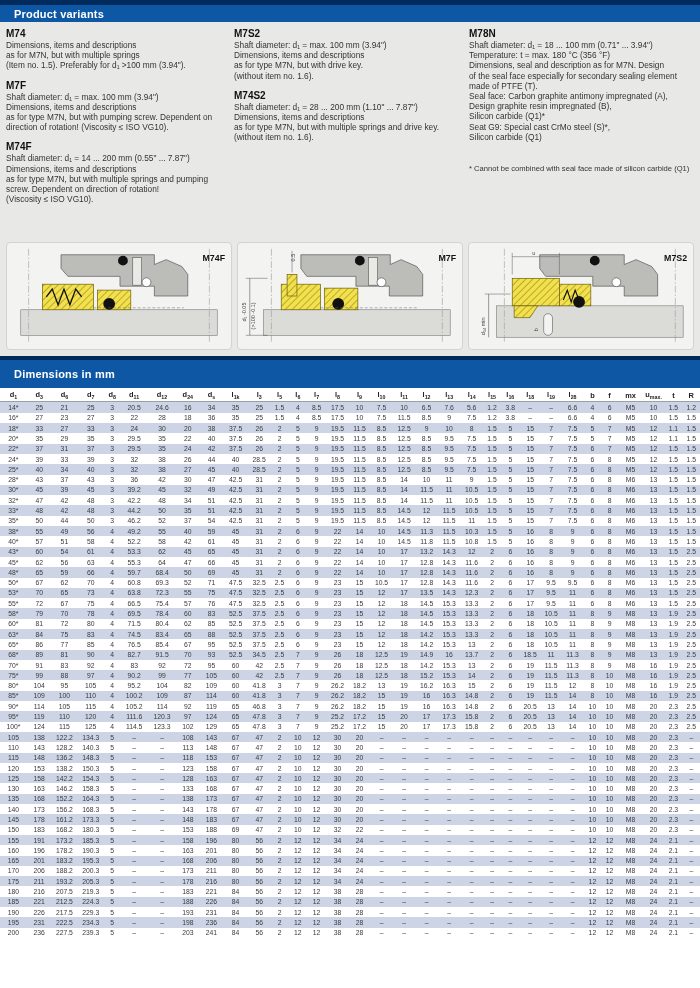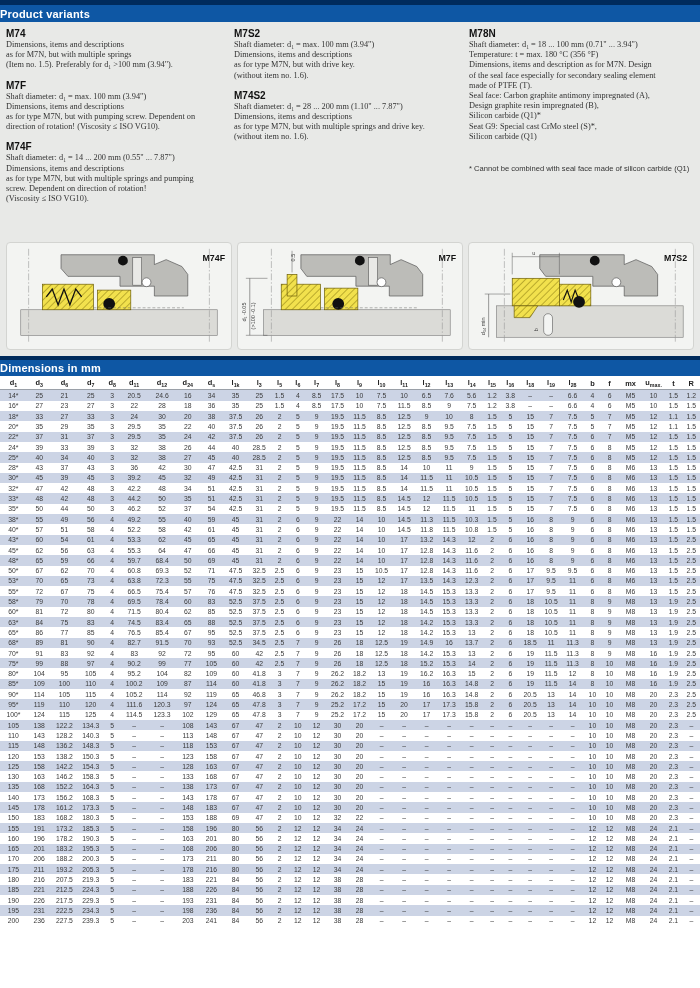--- a/index.html
+++ b/index.html
@@ -1,25 +1,25 @@
 <!DOCTYPE html>
 <html><head>
 <meta charset="utf-8">
 <style>
   html,body{margin:0;padding:0;background:#c9c9c9;}
   .page{position:relative;width:700px;height:988px;background:#ffffff;
         font-family:"Liberation Sans",sans-serif;color:#2e2e2e;overflow:hidden;}
   .navy-strip{height:5px;background:#002b5c;}
   .band{height:17px;background:#0e57a4;color:#fff;font-size:11px;font-weight:bold;
-        display:flex;align-items:center;padding-left:0;letter-spacing:.2px;}
+        display:flex;align-items:center;padding-left:14px;letter-spacing:.2px;}
   .top-area{background:#e8e9e7;padding:6px 6px 6px 6px;}
   .cols{display:grid;grid-template-columns:225px 232px 225px;gap:3px;min-height:212px;}
   .sec{margin-bottom:9px;}
   .sec h3{margin:0 0 1px 0;font-size:10px;font-weight:bold;color:#111;}
-  .sec .ln{font-size:8.3px;line-height:10.2px;color:#333;font-family:Liberation Serif, serif;}
+  .sec .ln{font-size:8.3px;line-height:10.2px;color:#333;}
   .colnote{font-size:7.6px;color:#333;margin-top:22px;}
   .drawings{display:grid;grid-template-columns:1fr 1fr 1fr;gap:5px;margin-top:2px;}
   .panel{background:#f3f4f2;border:1px solid #d3d4d1;border-radius:4px;height:106px;overflow:hidden;}
   .panel svg{display:block;width:100%;height:100%;}
   .dimtable{width:700px;border-collapse:collapse;table-layout:fixed;}
   .dimtable th{font-size:7.4px;font-weight:bold;color:#222;text-align:center;padding:2px 0 1px 0;
                border-bottom:1px solid #9aa0a8;white-space:nowrap;}
   .dimtable th sub{font-size:5.3px;}
   .dimtable td{font-size:6.8px;color:#3a3a3a;text-align:center;padding:0;height:10.3px;
                white-space:nowrap;overflow:hidden;}
@@ -79,21 +79,21 @@
             <div class="ln">as for type M7N, but with multiple springs and drive key.</div>
             <div class="ln">(without item no. 1.6).</div>
           </div>
         </div>
       <div>
         <div>
             <div class="sec">
               <h3>M78N</h3>
               <div class="ln">Shaft diameter: d₁ = 18 ... 100 mm (0.71" ... 3.94")</div>
               <div class="ln">Temperature: t = max. 180 °C (356 °F)</div>
-              <div class="ln">Dimensions, items and description as for M7N. Design</div>
+              <div class="ln">Dimensions, seal and description as for M7N. Design</div>
               <div class="ln">of the seal face especially for secondary sealing element</div>
               <div class="ln">made of PTFE (T).</div>
               <div class="ln">Seal face: Carbon graphite antimony impregnated (A),</div>
               <div class="ln">Design graphite resin impregnated (B),</div>
               <div class="ln">Silicon carbide (Q1)*</div>
               <div class="ln">Seat G9: Special cast CrMo steel (S)*,</div>
               <div class="ln">Silicon carbide (Q1)</div>
             </div>
           </div>
         <div class="colnote">* Cannot be combined with seal face made of silicon carbide (Q1)</div>
@@ -186,21 +186,21 @@
           <text class="svg-dim" x="16" y="92" transform="rotate(-90 16 92)">d₃₄ min</text>
           <text class="svg-dim" x="70" y="88" transform="rotate(-90 70 88)">b</text>
         <text class="svg-label" x="222" y="16" text-anchor="end">M7S2</text>
         </svg>
       </div>
 
     </div>
   </div>
 
   <div class="navy-strip" style="height:4px;"></div>
-  <div class="band" style="height:16px;">
+  <div class="band" style="height:28px;">
     <span>Dimensions in mm</span>
   </div>
 
   <table class="dimtable">
       <colgroup>
         <col style="width: 25px;">
         <col style="width: 23px;">
         <col style="width: 24px;">
         <col style="width: 25px;">
         <col style="width: 15px;">

